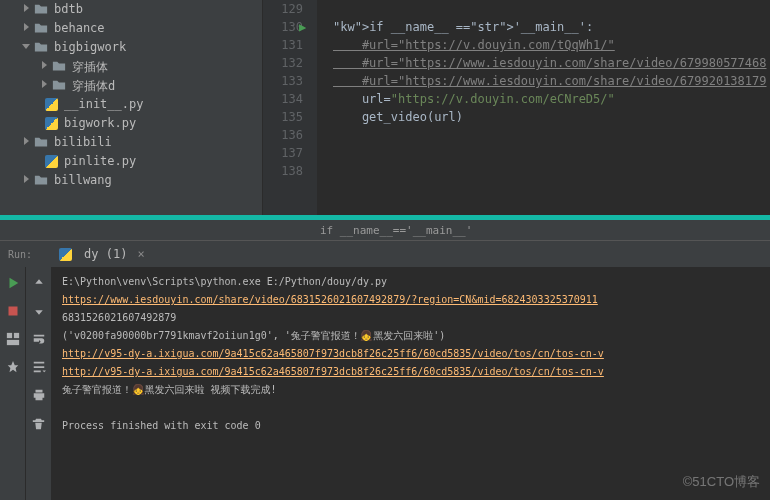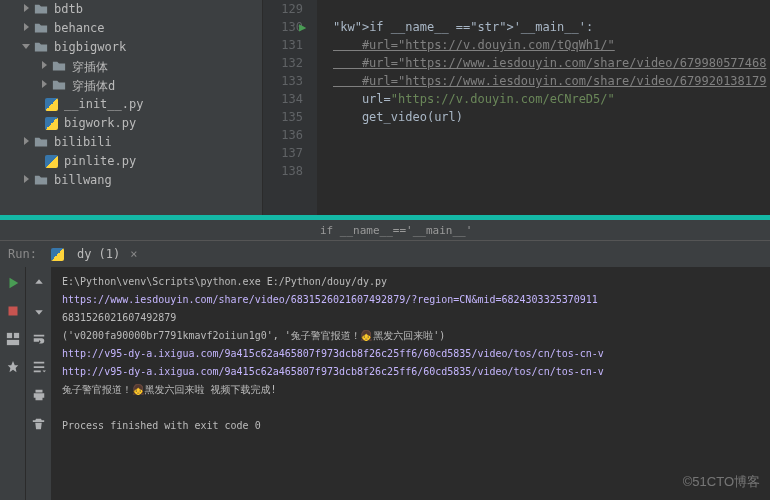--- a/index.html
+++ b/index.html
@@ -28,24 +28,24 @@
 .run-tab{display:flex;align-items:center;gap:6px;color:#bbb}
 .close-x{color:#8a8a8a;cursor:pointer;margin-left:4px}
 .run-body{display:flex;height:234px}
 .run-toolbar{width:26px;background:#3c3f41;display:flex;flex-direction:column;align-items:center;padding-top:8px;gap:12px;border-right:1px solid #2b2b2b}
 .run-toolbar2{width:26px;background:#3c3f41;display:flex;flex-direction:column;align-items:center;padding-top:8px;gap:12px;border-right:1px solid #2b2b2b}
 .tb-icon{width:16px;height:16px;display:flex;align-items:center;justify-content:center;cursor:pointer;color:#afb1b3}
 .tb-icon svg{fill:#afb1b3}
 .play svg{fill:#499c54}
 .console{flex:1;padding:6px 10px;line-height:18px;font-size:10px;overflow:hidden;white-space:nowrap}
 .console-line{height:18px;color:#bbb}
-.link{color:#c4b5fd;}
+.link{color:#fdba74;text-decoration:underline}
 .watermark{position:fixed;right:10px;bottom:9px;color:rgba(255,255,255,.35);font-size:13px;font-family:sans-serif}
 .i1{padding-left:20px}.i2{padding-left:38px}.i3{padding-left:44px}
-.run-label{color:#8a8a8a;font-size:12px;margin-right:6px}
+.run-label{color:#8a8a8a;font-size:10px;margin-right:18px}
 </style>
 </head>
 <body>
 
 <div class="main">
   <div class="sidebar">
     <div class="tree" id="tree">
         <div class="tree-item i1">
           <span class="arrow">
             <svg viewBox="0 0 10 10" width="10" height="10">

